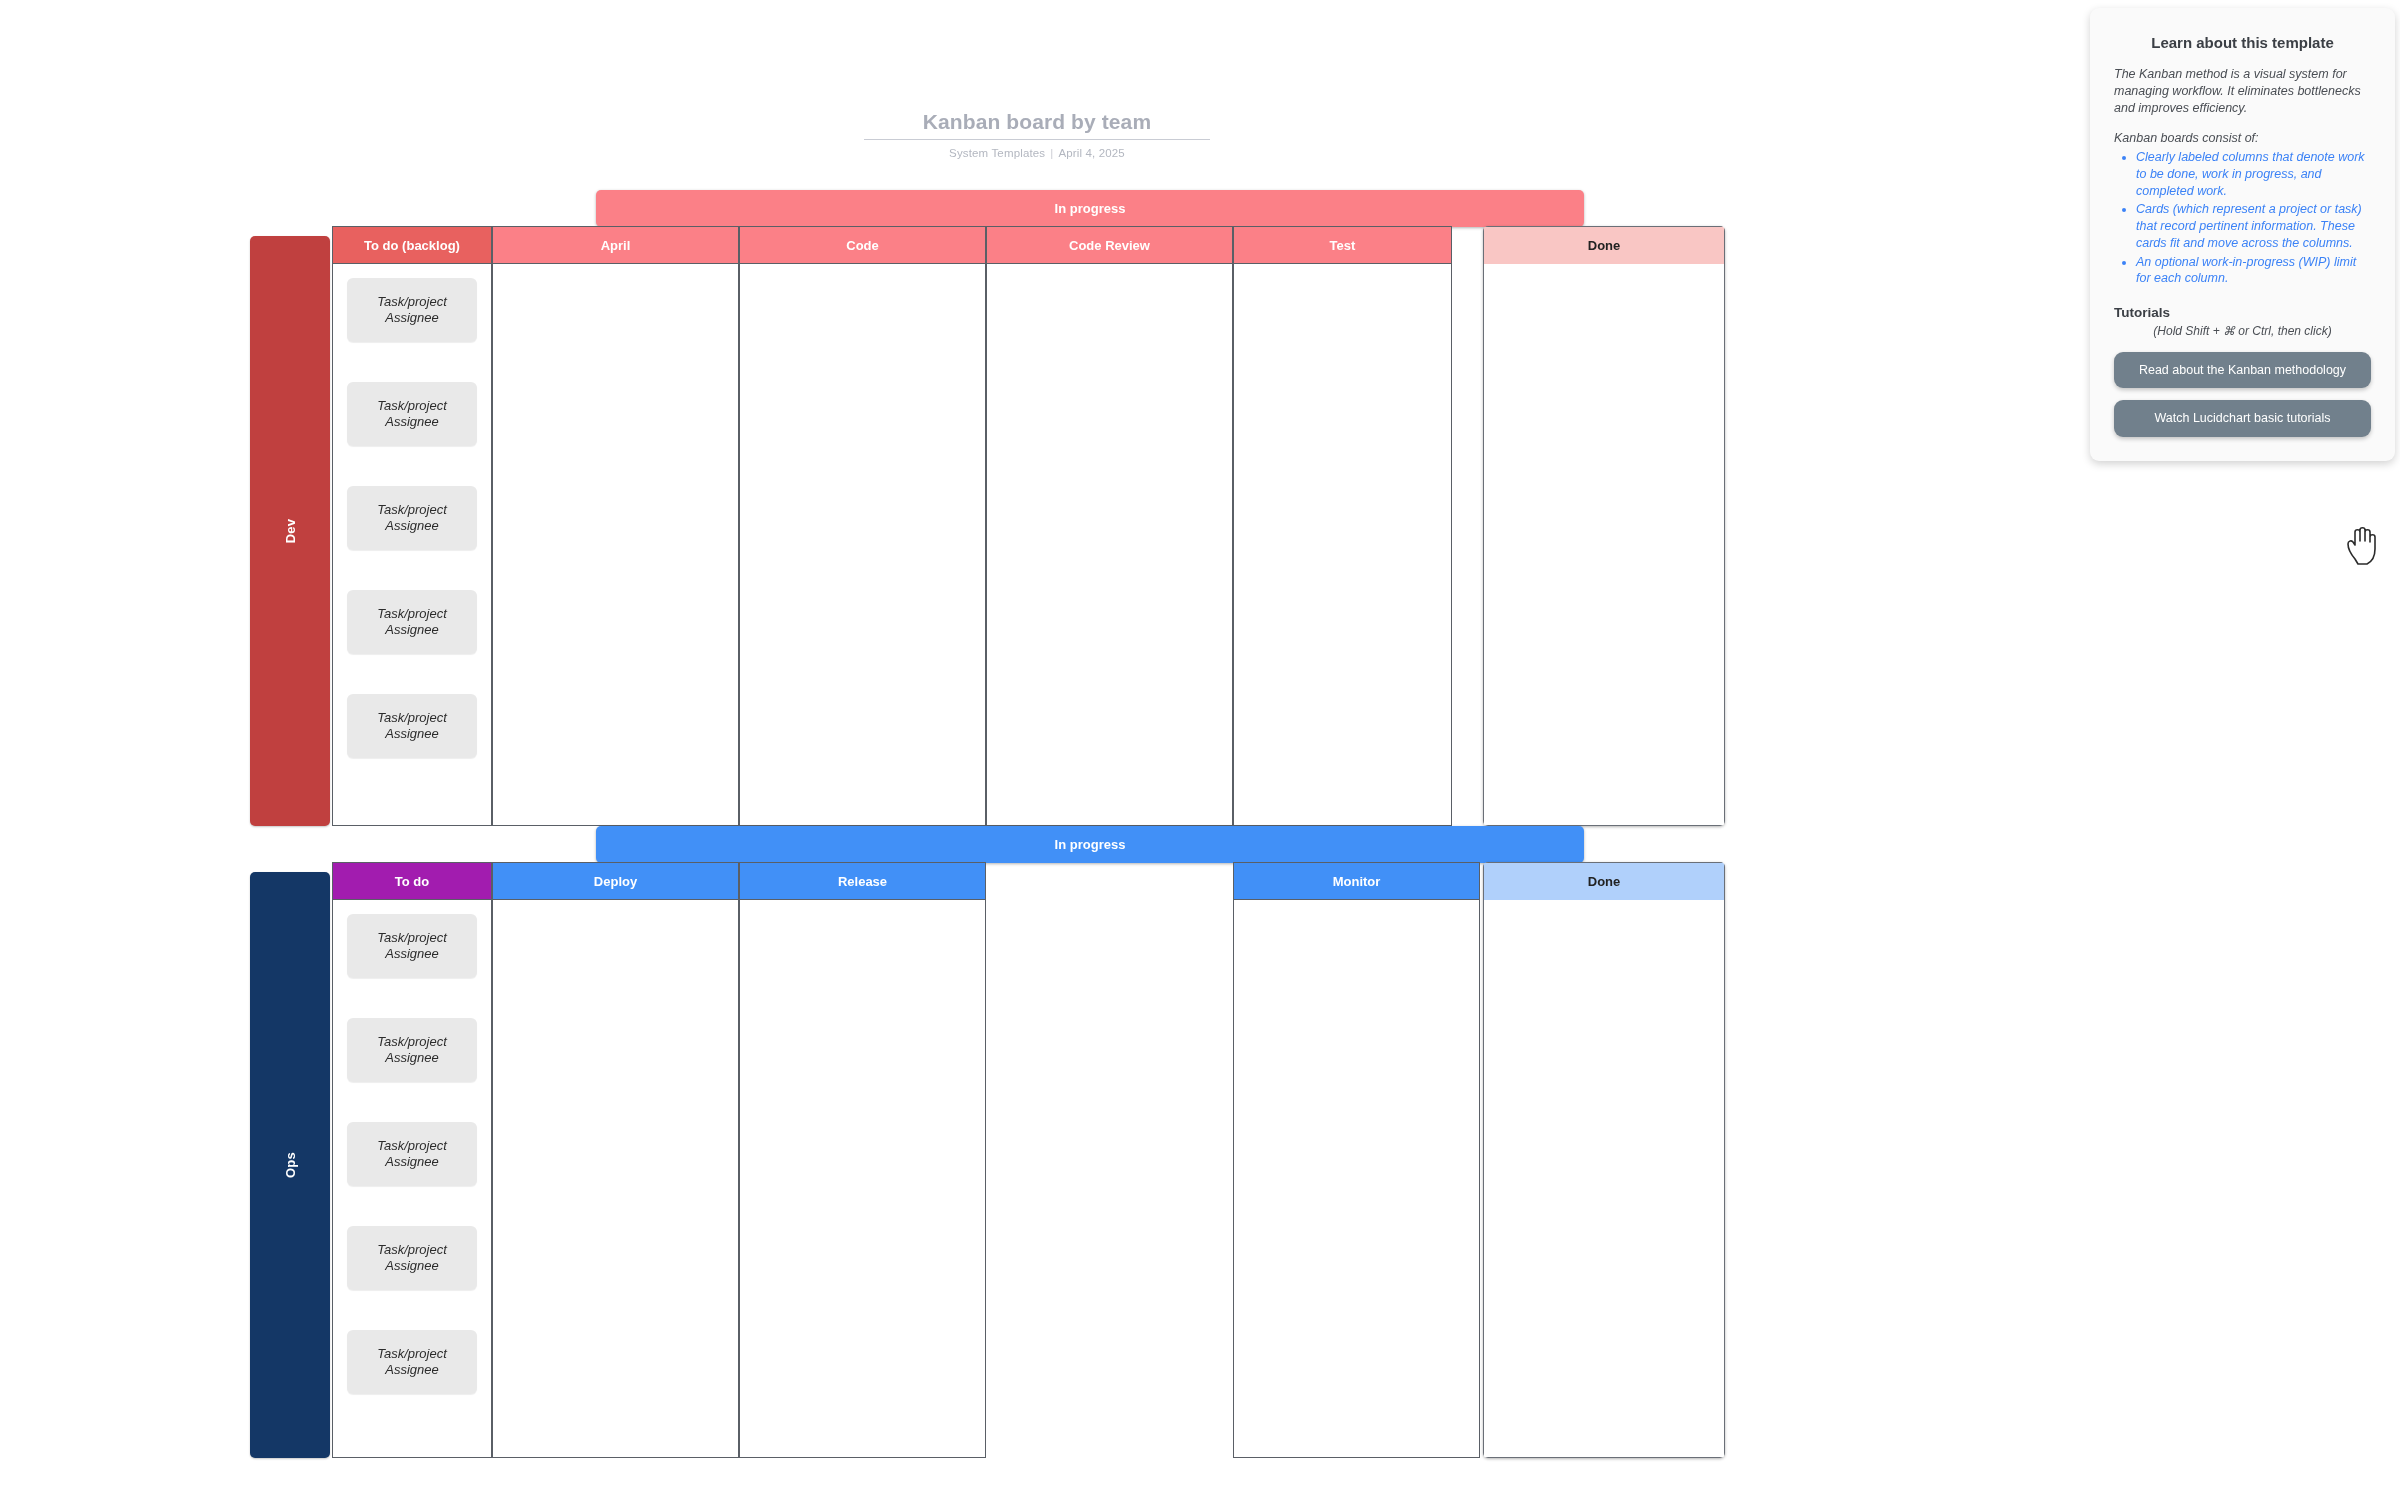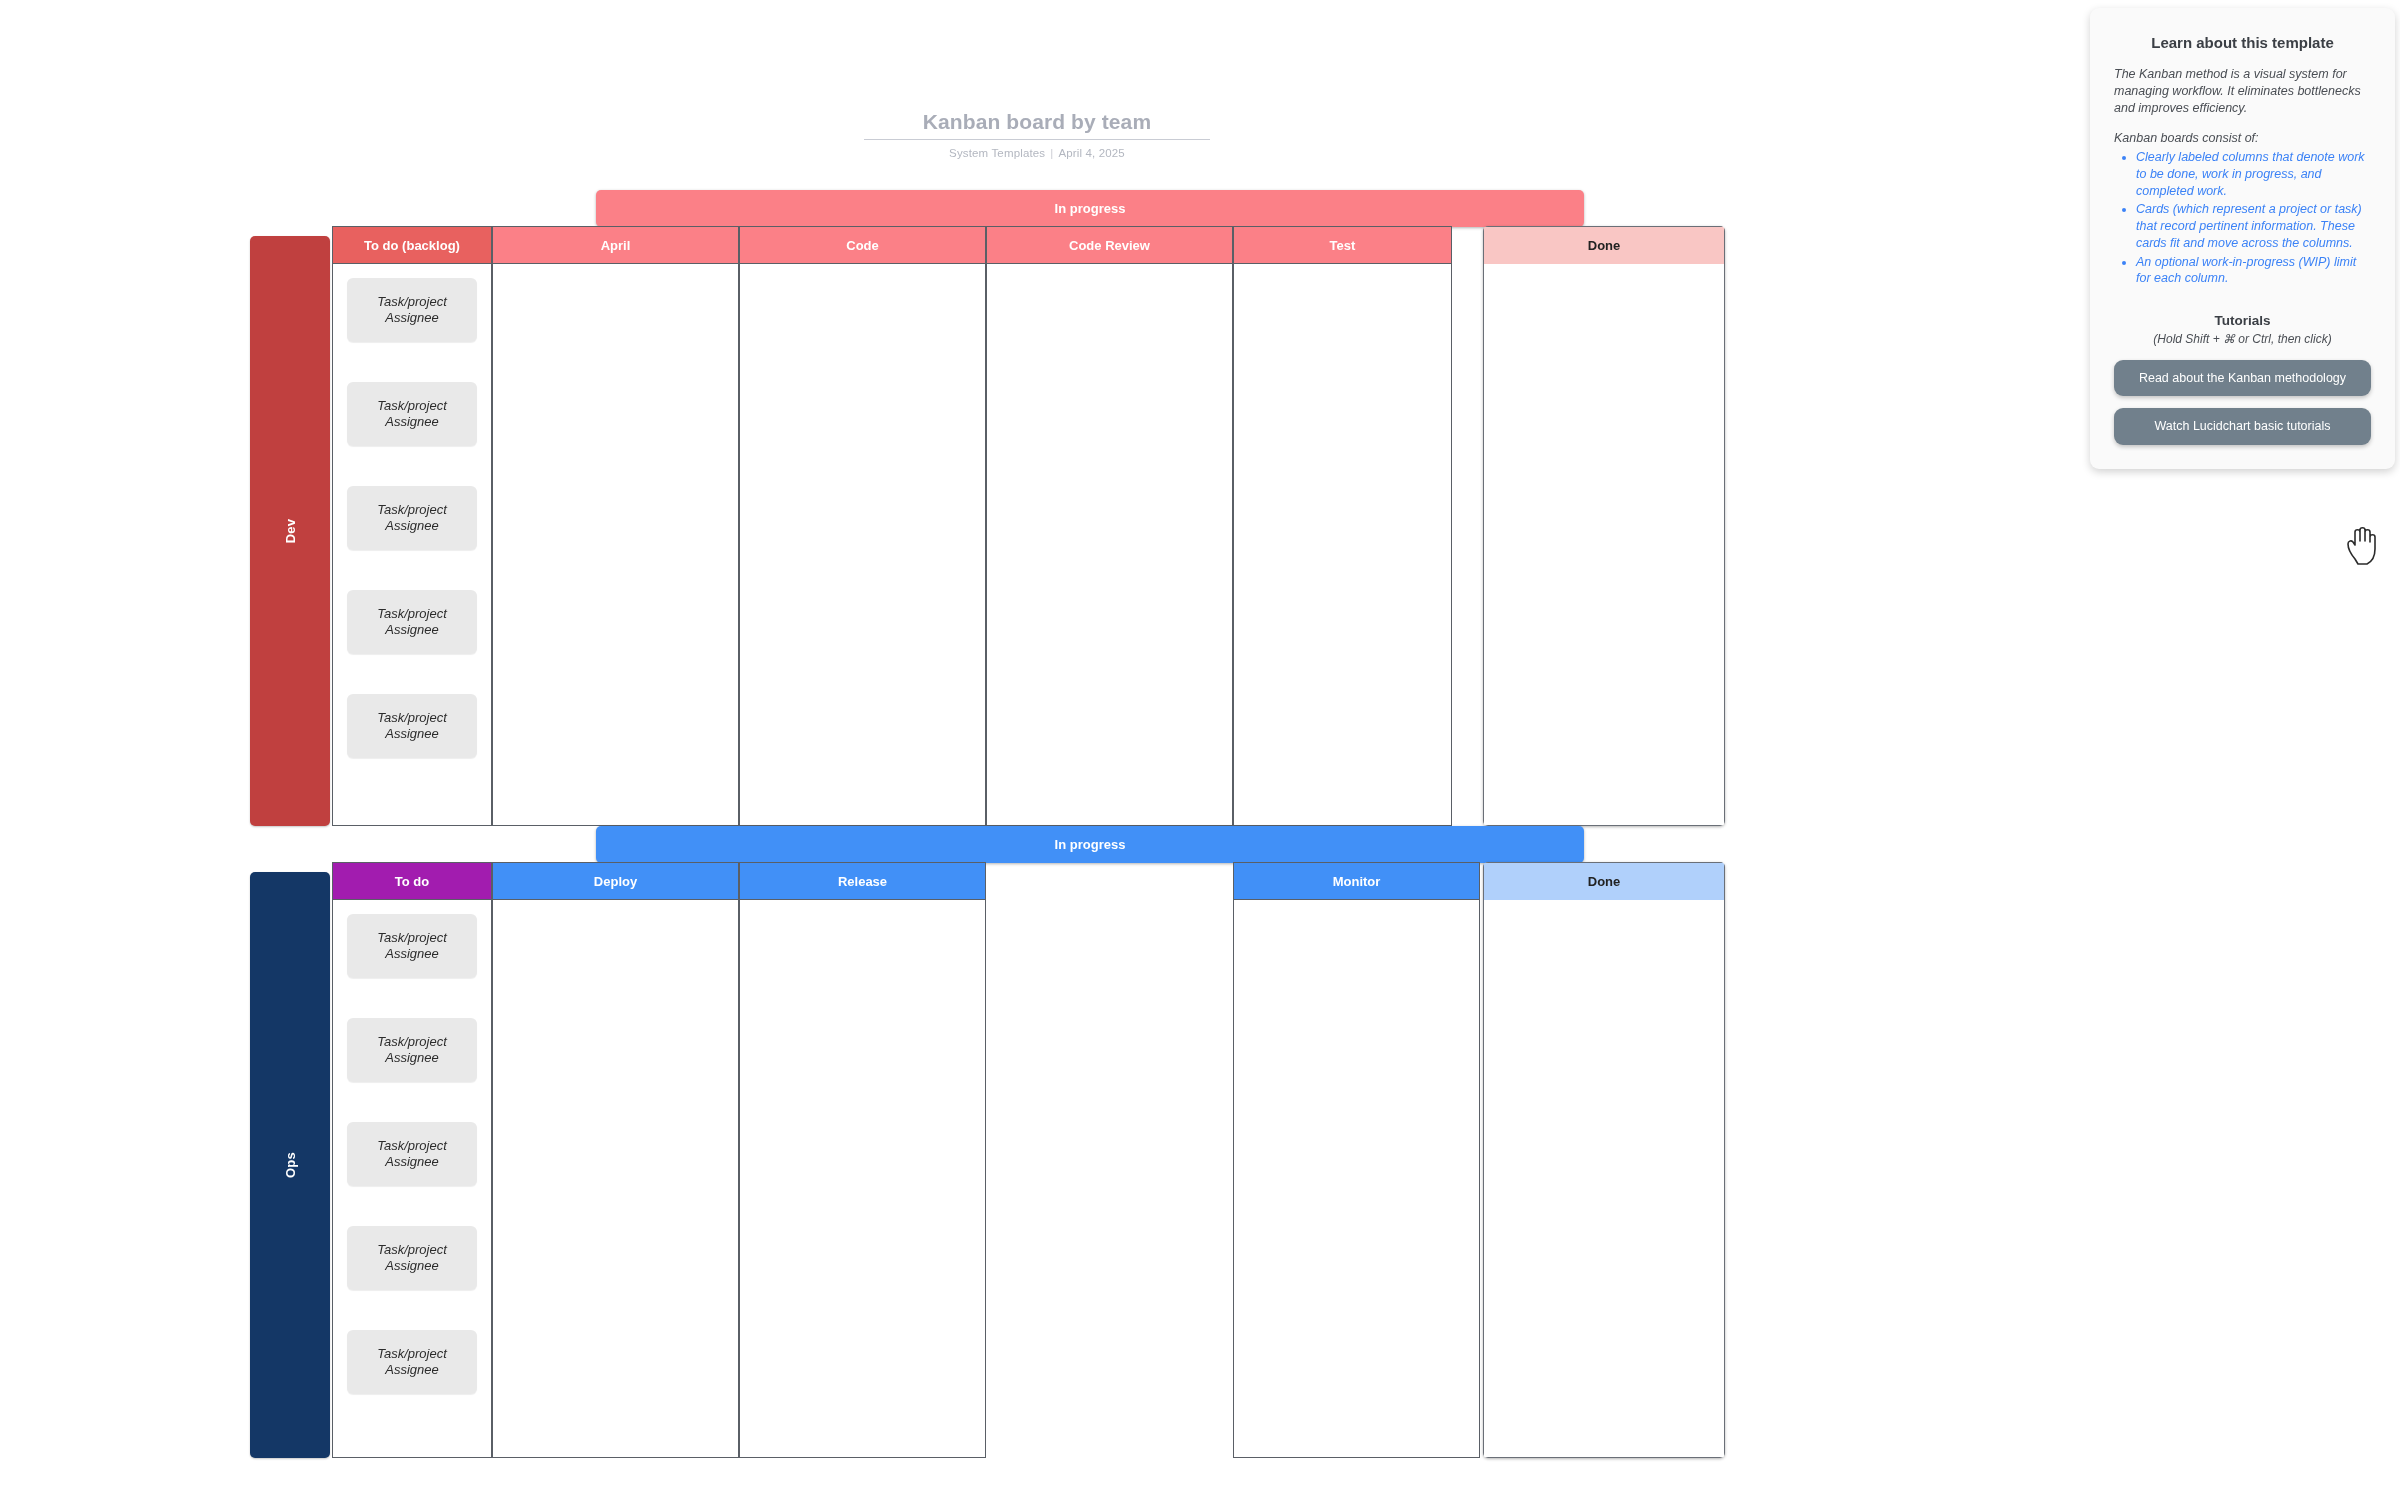--- a/index.html
+++ b/index.html
@@ -219,25 +219,24 @@
     list-style: disc;
   }
   #panel-list li {
     font-size: 12.5px;
     font-style: italic;
     color: #3b82f6;
     line-height: 1.34;
     margin-bottom: 2px;
   }
   #tutorials-title {
-    text-align: center;
     font-size: 13.5px;
     font-weight: bold;
     color: #3b3f45;
-    margin-top: 26px;
+    margin-top: 18px;
   }
   #tutorials-hint {
     text-align: center;
     font-size: 12px;
     font-style: italic;
     color: #4a4e54;
     margin-top: 4px;
     margin-bottom: 14px;
   }
   .tut-btn {

